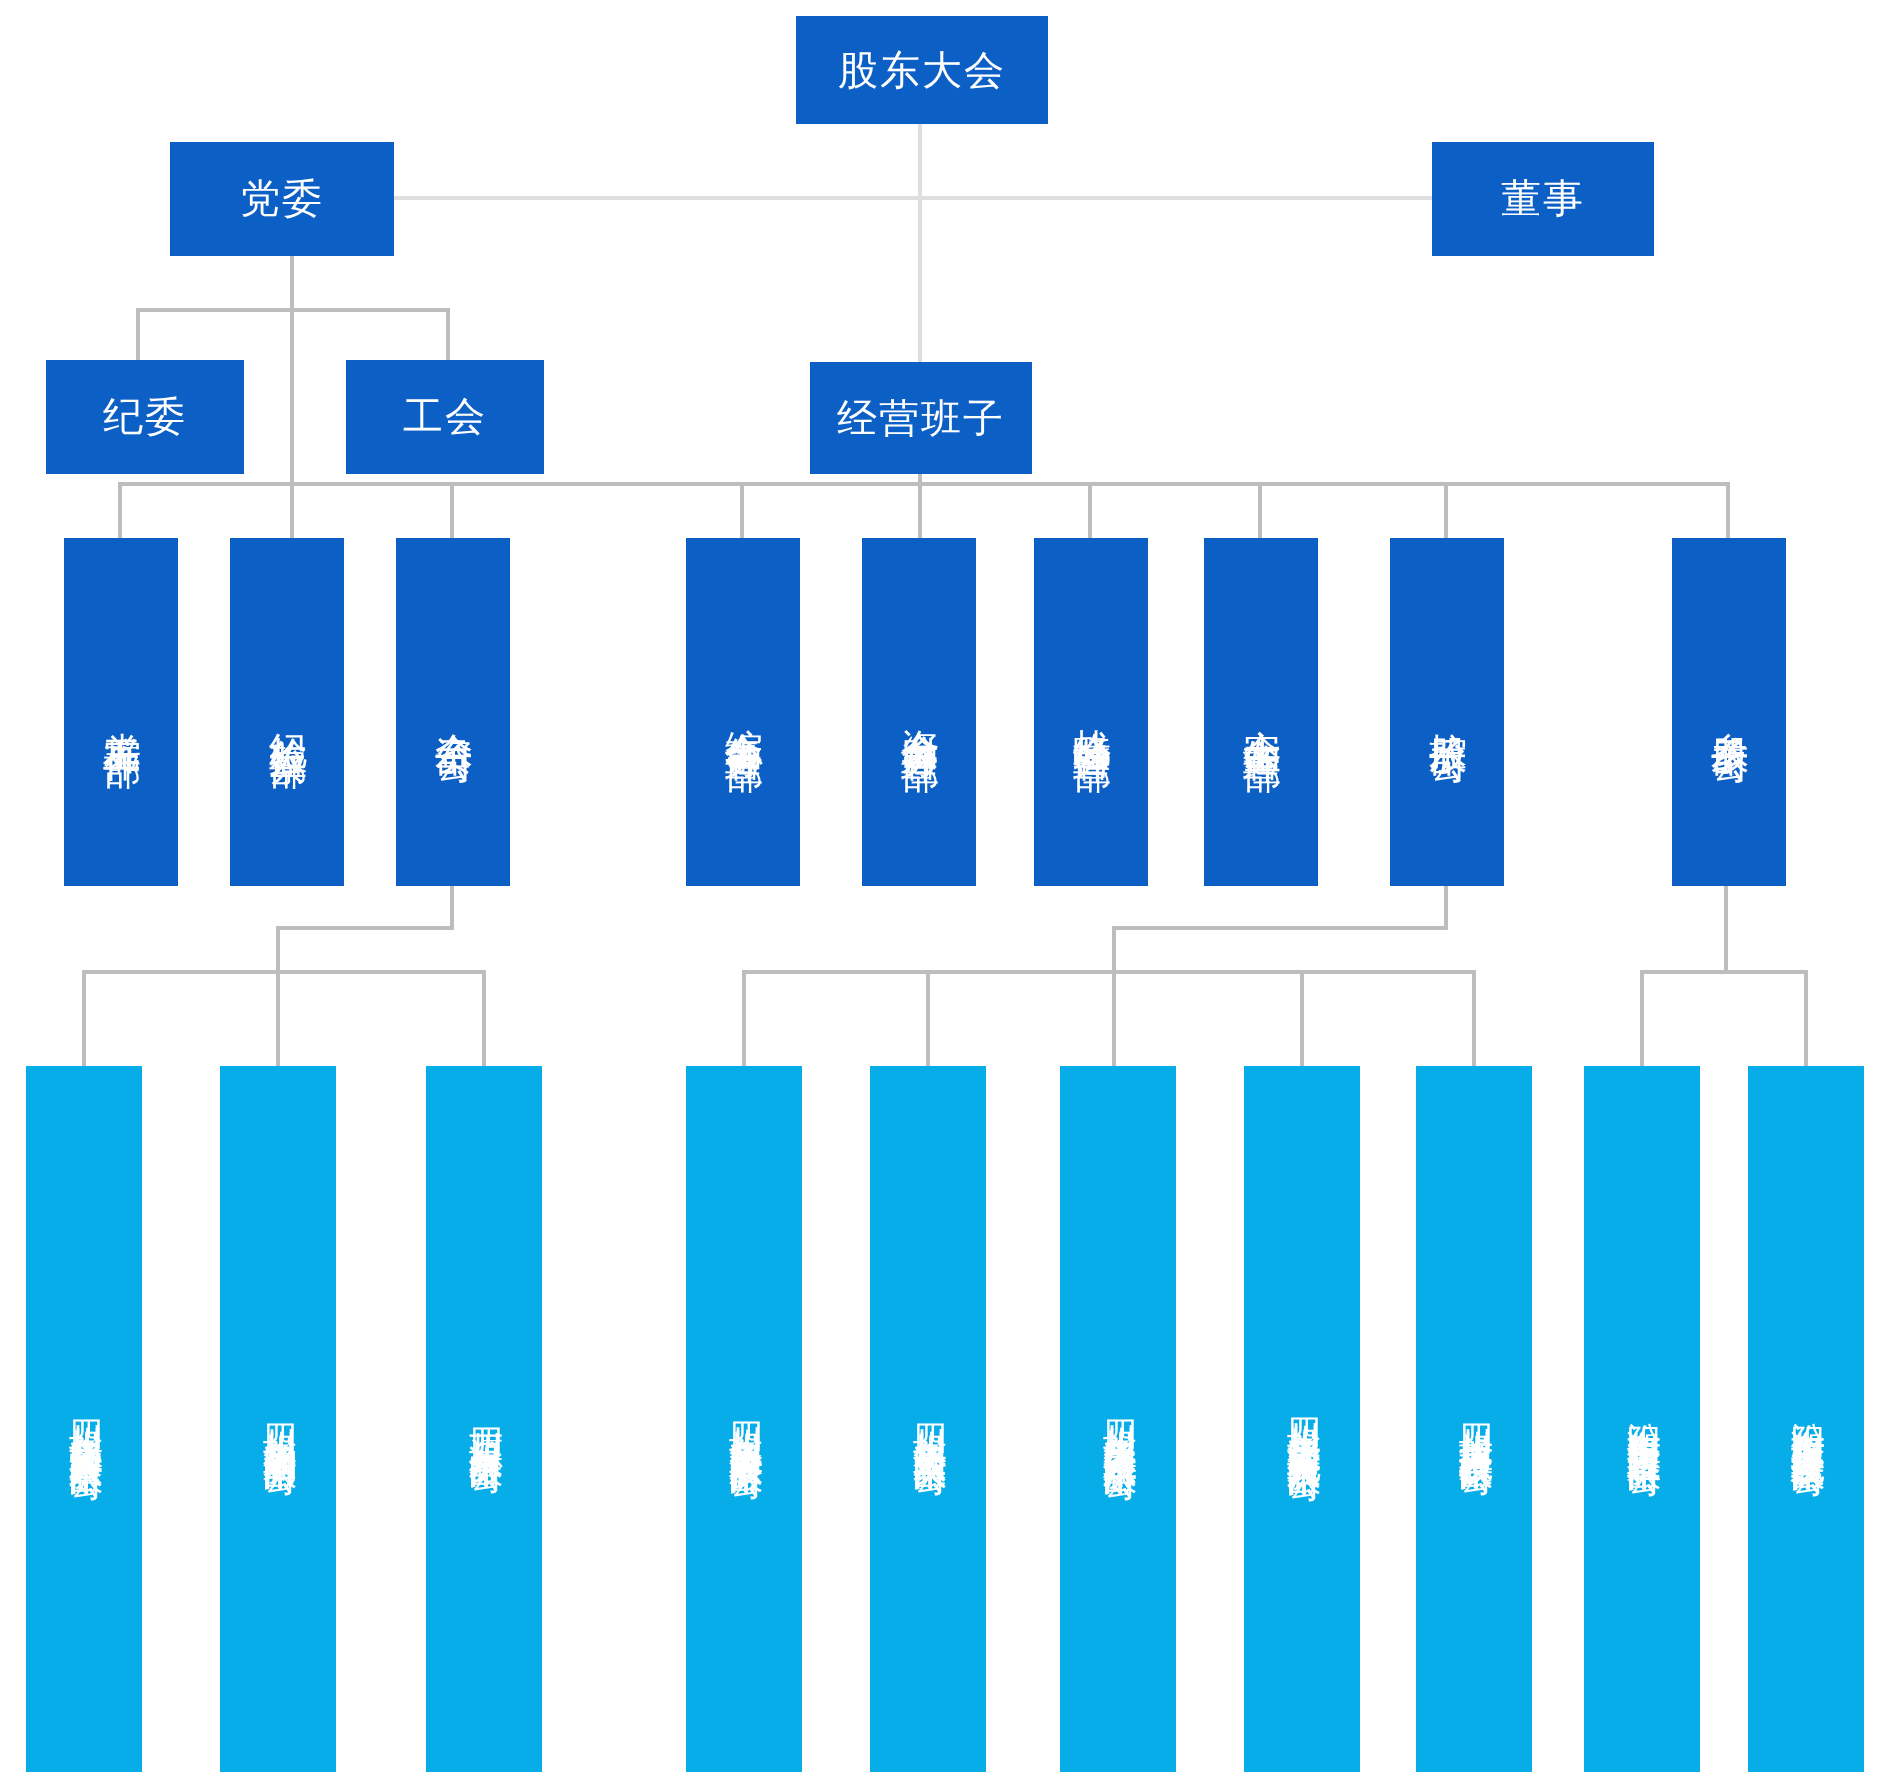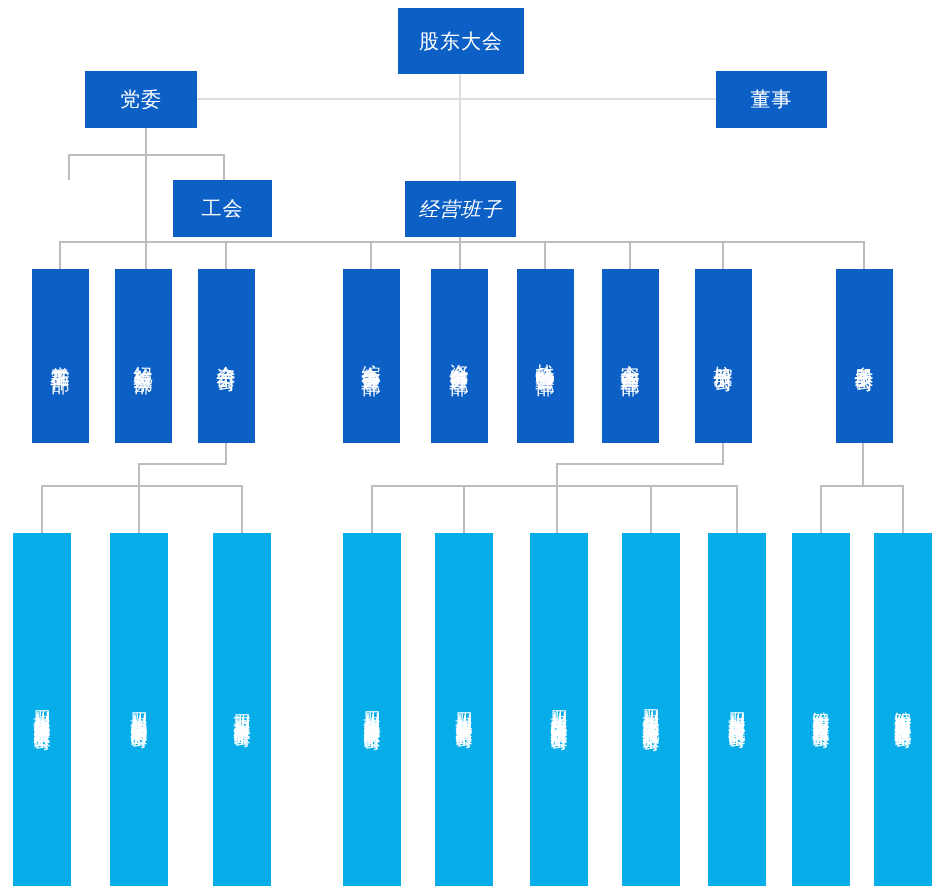--- a/index.html
+++ b/index.html
@@ -25,26 +25,26 @@
     writing-mode:vertical-rl;text-orientation:upright;
     font-size:19px;letter-spacing:2px;line-height:1;white-space:nowrap;
   }
   .sub .vtext{font-size:17px;letter-spacing:1.5px;}
   .line{position:absolute;background:var(--connector-gray);}
   .line.lt{background:var(--connector-light);}
   .h{height:2px;}
   .v{width:2px;}
 
   
-  .b-root{left:398px;top:8px;width:126px;height:66px;}
+  .b-root{left:398px;top:8px;width:126px;height:54px;}
   .b-party{left:85px;top:71px;width:112px;height:57px;}
   .b-directors{left:716px;top:71px;width:111px;height:57px;}
   .b-jiwei{left:23px;top:180px;width:99px;height:57px;}
   .b-union{left:173px;top:180px;width:99px;height:57px;justify-content:center;}
-  .b-mgmt{left:405px;top:181px;width:111px;height:56px;font-style:italic;}
+  .b-mgmt{left:405px;top:181px;width:111px;height:56px;}
 
   
   .dept{top:269px;width:57px;height:174px;}
   .d1{left:32px;}.d2{left:115px;}.d3{left:198px;}
   .d4{left:343px;}.d5{left:431px;}.d6{left:517px;}.d7{left:602px;}
   .d8{left:695px;}.d9{left:836px;}
 
   
   .sub{top:533px;width:58px;height:353px;}
   .s1{left:13px;}.s2{left:110px;}.s3{left:213px;}
@@ -98,20 +98,23 @@
   <div class="line v" style="left:902px;top:485px;height:48px;"></div>
 
   <div class="node b-root">
     <span class="htext">股东大会</span>
   </div>
   <div class="node b-directors">
     <span class="htext">董事</span>
   </div>
   <div class="node b-party">
     <span class="htext">党委</span>
+  </div>
+  <div class="node b-jiwei">
+    <span class="htext">纪委</span>
   </div>
   <div class="node b-union">
     <span class="htext">工会</span>
   </div>
   <div class="node b-mgmt">
     <span class="htext">经营班子</span>
   </div>
 
   <div class="node dept d1">
     <span class="vtext">党群工作部</span>

